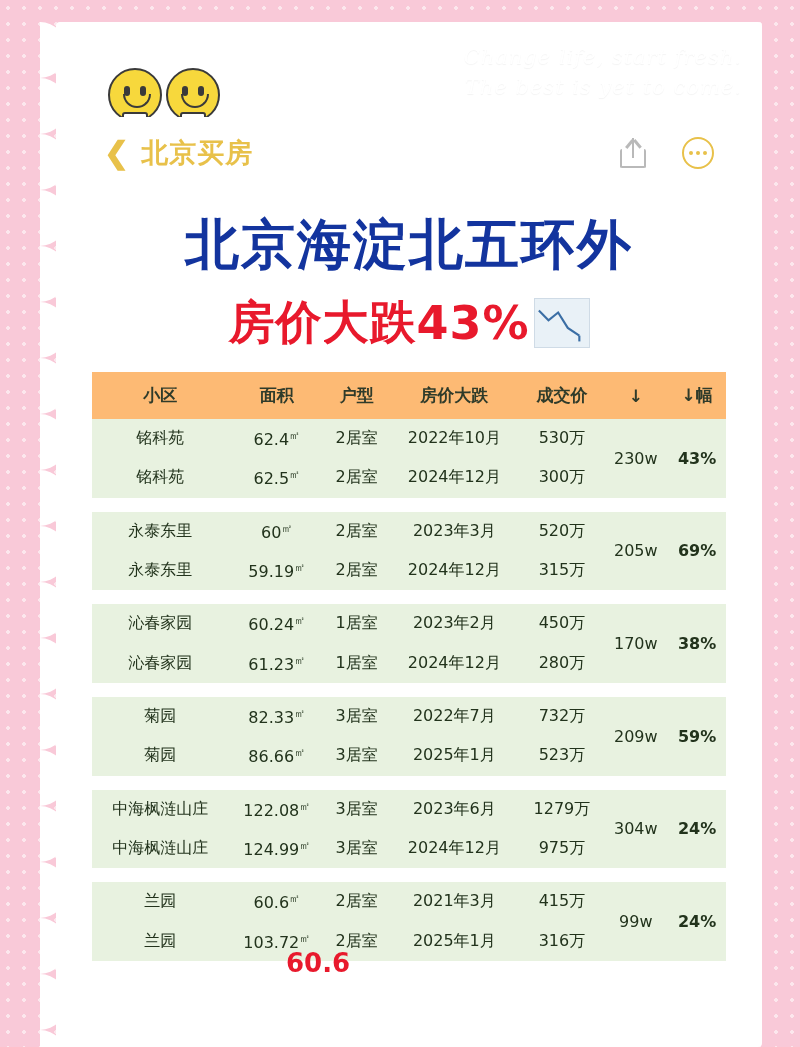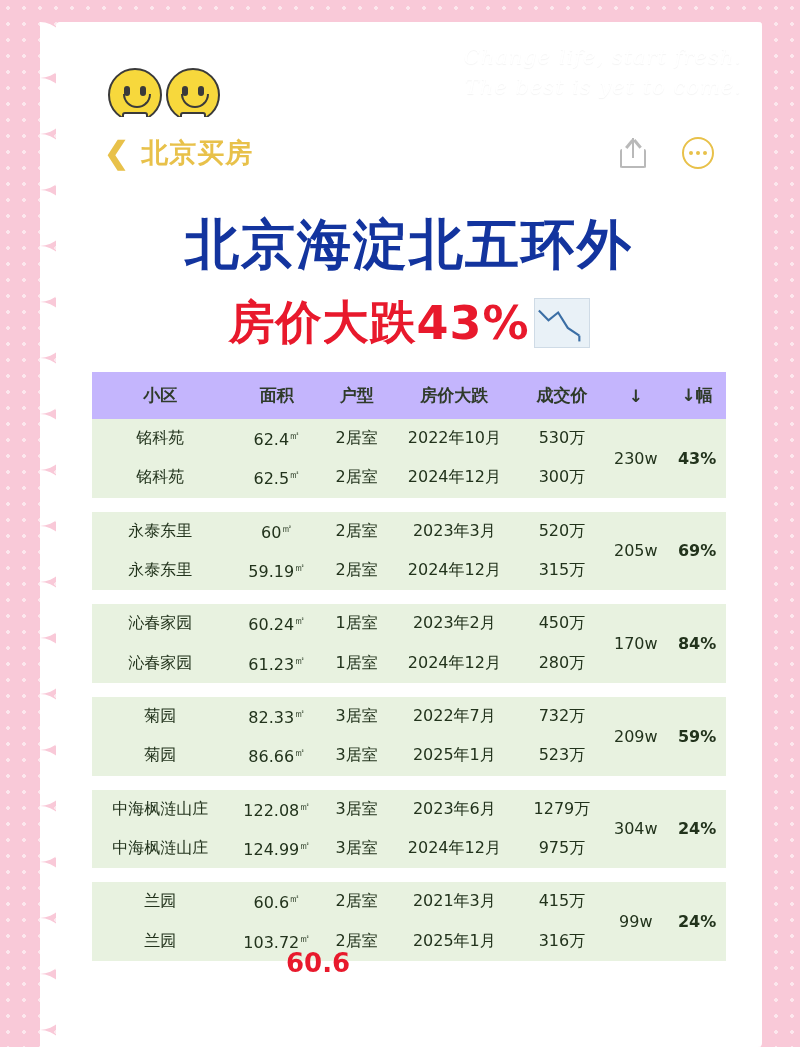--- a/index.html
+++ b/index.html
@@ -224,21 +224,21 @@
   .chart-glyph svg { position: absolute; inset: 0; }
 
   
   .tbl {
     margin: 18px 14px 0 14px;
     width: calc(100% - 28px);
     border-collapse: collapse;
     font-family: "DejaVu Sans", sans-serif;
   }
   .tbl thead th {
-    background: #c4b5fd;
+    background: #fdba74;
     font-size: 17px;
     font-weight: bold;
     color: #2f3b2a;
     padding: 12px 2px;
     text-align: center;
   }
   .tbl tbody td {
     background: #e8f2e0;
     font-size: 16px;
     color: #22331c;
@@ -397,21 +397,21 @@
           <tr class="gap">
             <td colspan="7"></td>
           </tr>
           <tr>
             <td>沁春家园</td>
             <td>60.24<span class="unit">㎡</span></td>
             <td>1居室</td>
             <td>2023年2月</td>
             <td>450万</td>
             <td class="drop-amt" rowspan="2">170w</td>
-            <td class="drop-pct" rowspan="2">84%</td>
+            <td class="drop-pct" rowspan="2">38%</td>
           </tr>
           <tr>
             <td>沁春家园</td>
             <td>61.23<span class="unit">㎡</span></td>
             <td>1居室</td>
             <td>2024年12月</td>
             <td>280万</td>
           </tr>
           <tr class="gap">
             <td colspan="7"></td>

